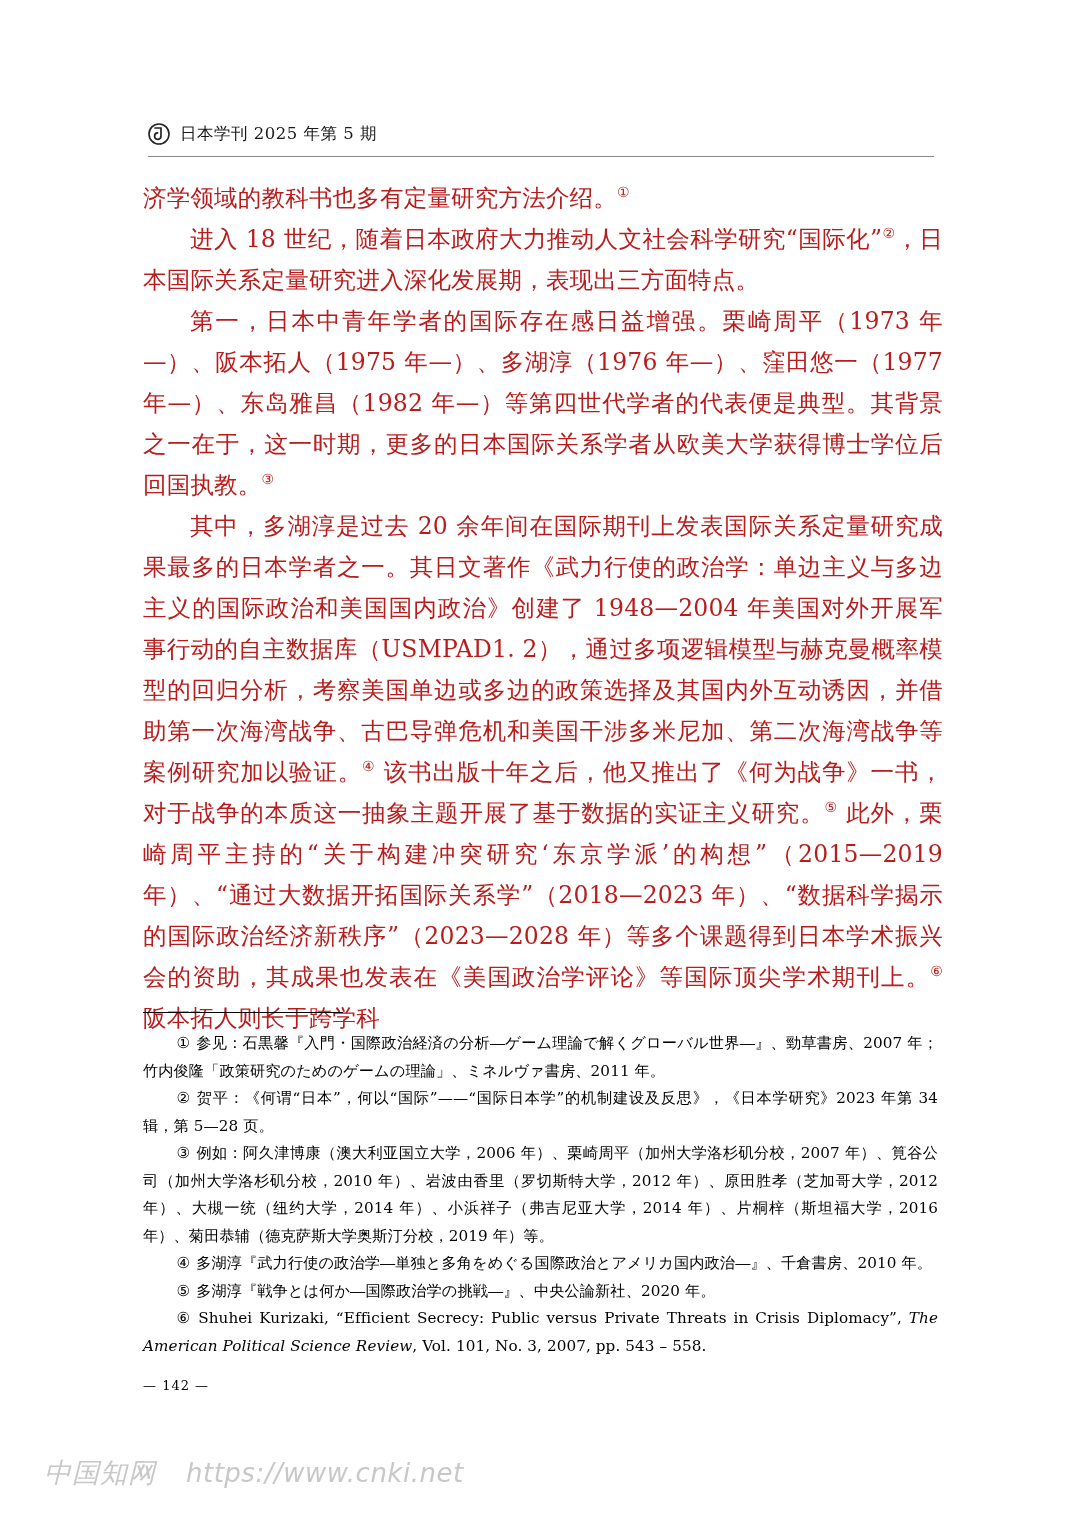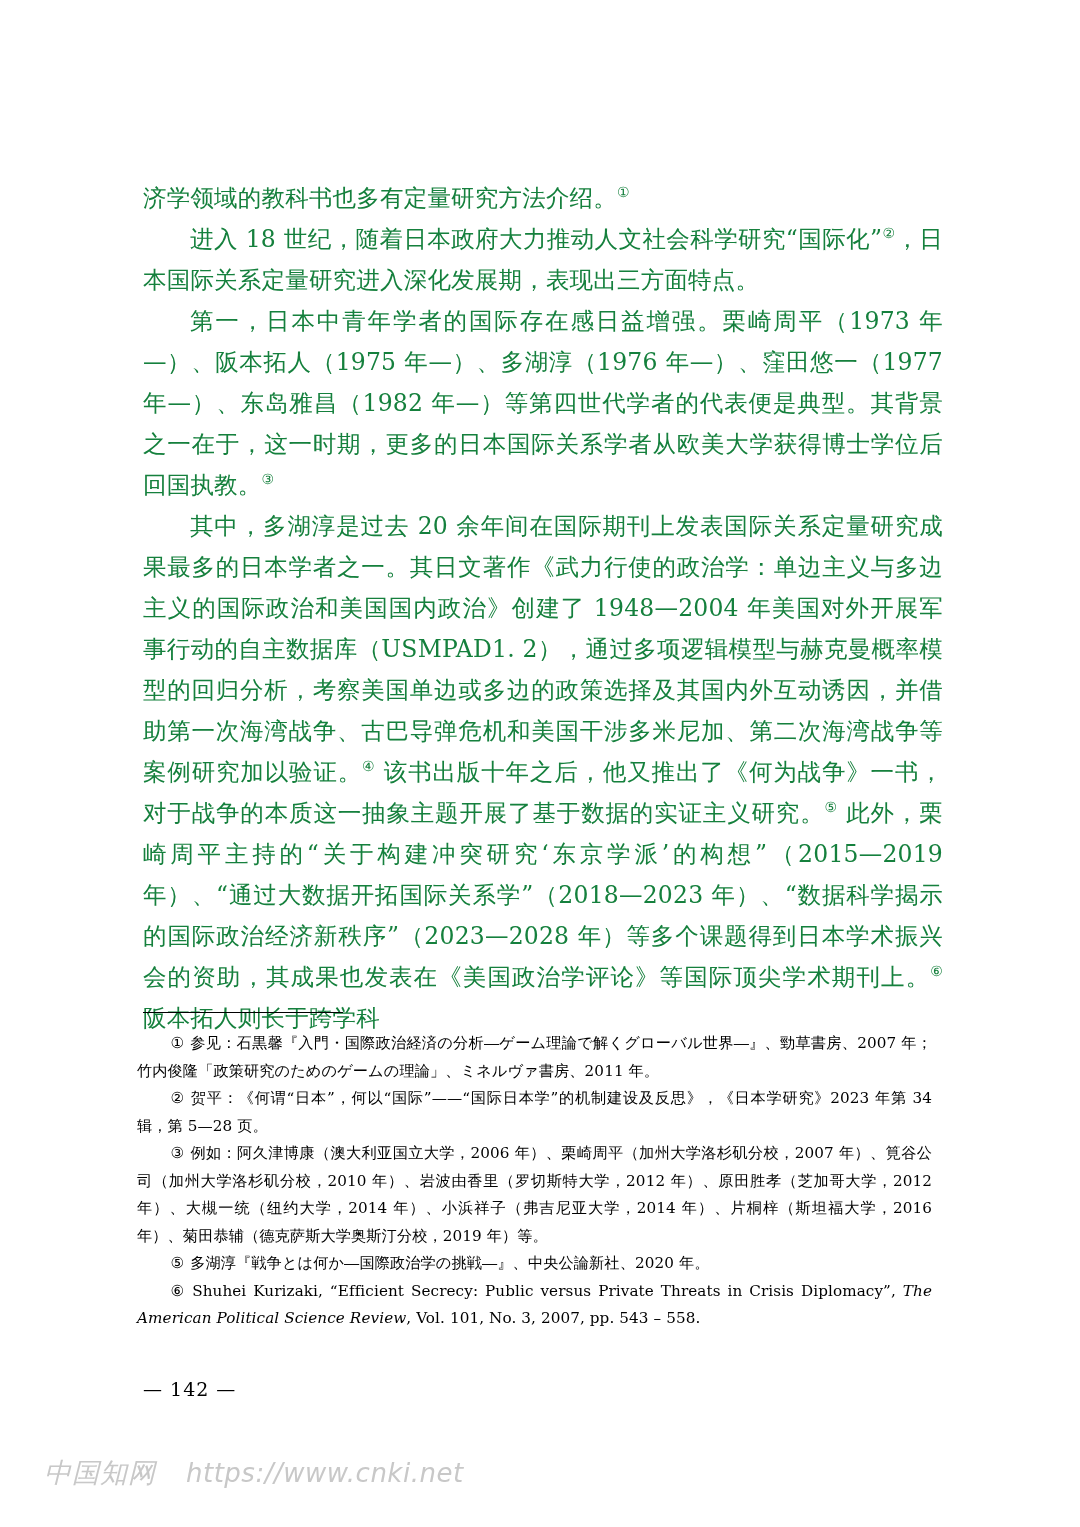--- a/index.html
+++ b/index.html
@@ -55,21 +55,21 @@
     left: 143px;
     top: 178px;
     width: 800px;
   }
   .para {
     font-size: 23.5px;
     line-height: 41px;
     text-align: justify;
     text-justify: inter-ideograph;
     margin: 0;
-    color: #15803d;
+    color: #b91c1c;
     letter-spacing: 0.2px;
   }
   .para.indent { text-indent: 2em; }
   .para.first { text-indent: 0; }
 
   .section-title {
     font-size: 25px;
     font-weight: bold;
     text-align: center;
     margin: 34px 0 30px 0;
@@ -87,42 +87,42 @@
     left: 143px;
     top: 1012px;
     width: 200px;
     border-top: 1px solid #000;
     height: 0;
   }
 
   
   .footnotes {
     position: absolute;
-    left: 137px;
+    left: 143px;
     top: 1030px;
     width: 795px;
   }
   .fnote {
     font-size: 15.2px;
     line-height: 27.5px;
     text-align: justify;
     text-justify: inter-ideograph;
     margin: 0 0 0 0;
     text-indent: 2.2em;
     letter-spacing: 0.1px;
   }
   .fnote .marker { margin-right: 6px; }
   .fnote i { font-style: italic; }
 
   
   .page-number {
     position: absolute;
     left: 143px;
     top: 1378px;
-    font-size: 19px;
+    font-size: 13px;
     letter-spacing: 1px;
   }
 
   
   .watermark {
     position: absolute;
     left: 44px;
     top: 1452px;
     display: flex;
     align-items: center;
@@ -142,40 +142,50 @@
     font-size: 26px;
     color: #c8c8c8;
     letter-spacing: 0.5px;
   }
 </style>
 </head>
 <body>
 
 <div class="page">
 
+  <div class="header">
+    <span class="header-logo">
+      <svg width="22" height="22" viewBox="0 0 22 22">
+        <circle cx="11" cy="11" r="10" fill="none" stroke="#222" stroke-width="1.6"></circle>
+        <path d="M7 5 L13 5 L13 13 A3.2 3.2 0 1 1 9.6 9.9" fill="none" stroke="#222" stroke-width="1.7" stroke-linecap="round"></path>
+      </svg>
+    </span>
+    <span class="header-title">日本学刊  2025 年第 5 期</span>
+  </div>
 
   <div class="content">
 
     <p class="para first"><span>济学领域的教科书也多有定量研究方法介绍。</span><sup class="fn">①</sup></p>
 
 
     <p class="para indent"><span>进入 18 世纪，随着日本政府大力推动人文社会科学研究“国际化”</span><sup class="fn">②</sup><span>，日本国际关系定量研究进入深化发展期，表现出三方面特点。</span></p>
 
     <p class="para indent"><span>第一，日本中青年学者的国际存在感日益增强。栗崎周平（1973 年—）、阪本拓人（1975 年—）、多湖淳（1976 年—）、窪田悠一（1977 年—）、东岛雅昌（1982 年—）等第四世代学者的代表便是典型。其背景之一在于，这一时期，更多的日本国际关系学者从欧美大学获得博士学位后回国执教。</span><sup class="fn">③</sup></p>
 
     <p class="para indent"><span>其中，多湖淳是过去 20 余年间在国际期刊上发表国际关系定量研究成果最多的日本学者之一。其日文著作《武力行使的政治学：单边主义与多边主义的国际政治和美国国内政治》创建了 1948—2004 年美国对外开展军事行动的自主数据库（USMPAD1. 2），通过多项逻辑模型与赫克曼概率模型的回归分析，考察美国单边或多边的政策选择及其国内外互动诱因，并借助第一次海湾战争、古巴导弹危机和美国干涉多米尼加、第二次海湾战争等案例研究加以验证。</span><sup class="fn">④</sup><span> 该书出版十年之后，他又推出了《何为战争》一书，对于战争的本质这一抽象主题开展了基于数据的实证主义研究。</span><sup class="fn">⑤</sup><span> 此外，栗崎周平主持的“关于构建冲突研究‘东京学派’的构想”（2015—2019 年）、“通过大数据开拓国际关系学”（2018—2023 年）、“数据科学揭示的国际政治经济新秩序”（2023—2028 年）等多个课题得到日本学术振兴会的资助，其成果也发表在《美国政治学评论》等国际顶尖学术期刊上。</span><sup class="fn">⑥</sup><span> 阪本拓人则长于跨学科</span></p>
 
   </div>
 
   <div class="fn-rule"></div>
 
   <div class="footnotes">
     <p class="fnote"><span class="marker">①</span><span>参见：石黒馨『入門・国際政治経済の分析―ゲーム理論で解くグローバル世界―』、勁草書房、2007 年；竹内俊隆「政策研究のためのゲームの理論」、ミネルヴァ書房、2011 年。</span></p>
     <p class="fnote"><span class="marker">②</span><span>贺平：《何谓“日本”，何以“国际”——“国际日本学”的机制建设及反思》，《日本学研究》2023 年第 34 辑，第 5—28 页。</span></p>
     <p class="fnote"><span class="marker">③</span><span>例如：阿久津博康（澳大利亚国立大学，2006 年）、栗崎周平（加州大学洛杉矶分校，2007 年）、筧谷公司（加州大学洛杉矶分校，2010 年）、岩波由香里（罗切斯特大学，2012 年）、原田胜孝（芝加哥大学，2012 年）、大槻一统（纽约大学，2014 年）、小浜祥子（弗吉尼亚大学，2014 年）、片桐梓（斯坦福大学，2016 年）、菊田恭辅（德克萨斯大学奥斯汀分校，2019 年）等。</span></p>
+    <p class="fnote"><span class="marker">④</span><span>多湖淳『武力行使の政治学―単独と多角をめぐる国際政治とアメリカ国内政治―』、千倉書房、2010 年。</span></p>
     <p class="fnote"><span class="marker">⑤</span><span>多湖淳『戦争とは何か―国際政治学の挑戦―』、中央公論新社、2020 年。</span></p>
     <p class="fnote"><span class="marker">⑥</span><span>Shuhei Kurizaki, “Efficient Secrecy: Public versus Private Threats in Crisis Diplomacy”, </span><i>The American Political Science Review</i><span>, Vol. 101, No. 3, 2007, pp. 543 – 558.</span></p>
   </div>
 
   <div class="page-number">— 142 —</div>
 
   <div class="watermark">
     <span class="wm-logo">中国知网</span>
     <span class="wm-url">https://www.cnki.net</span>
   </div>

